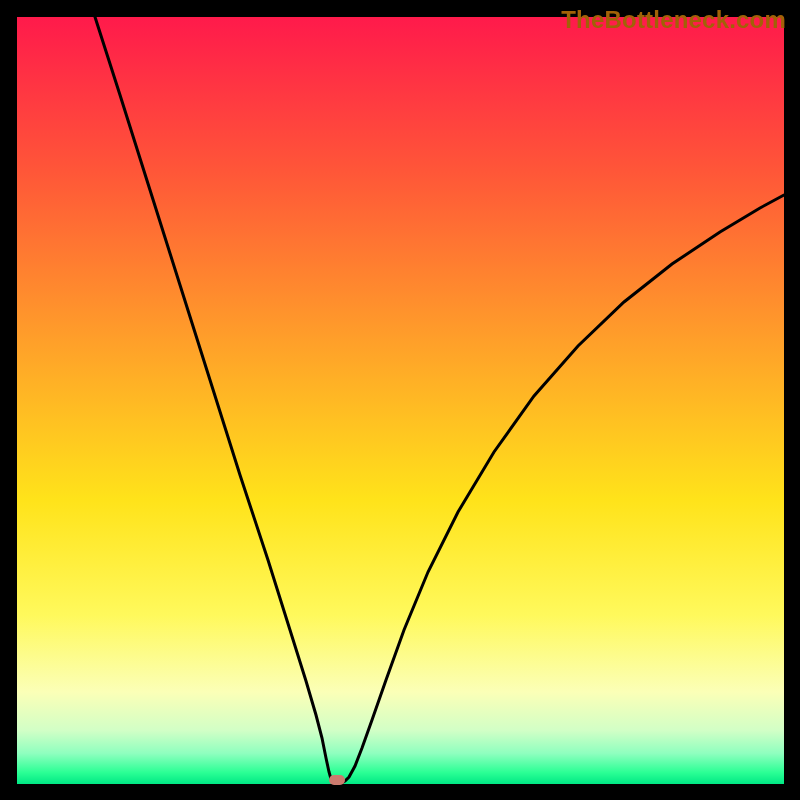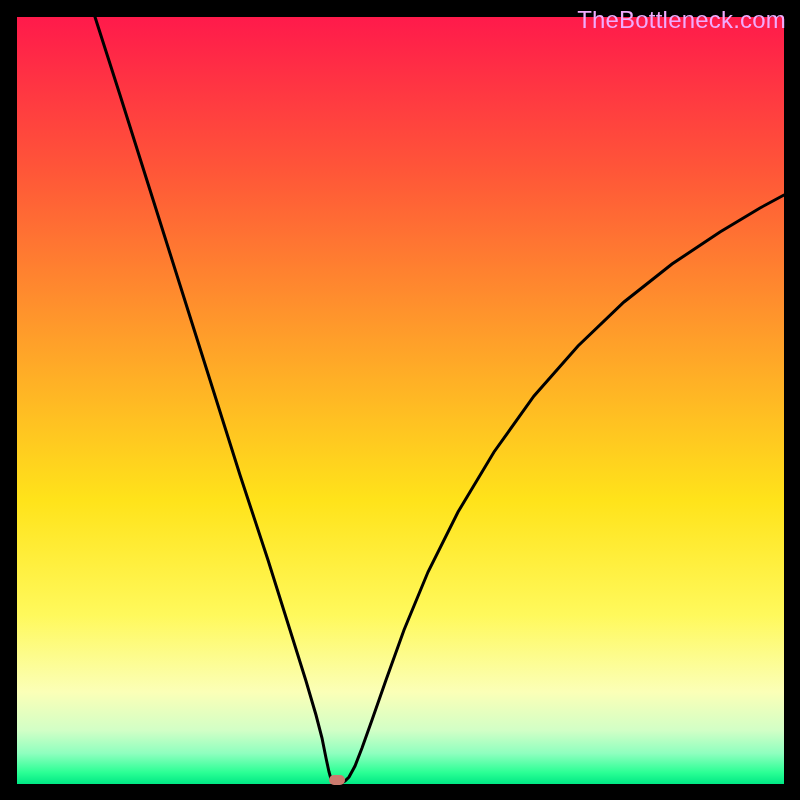--- a/index.html
+++ b/index.html
@@ -1,21 +1,21 @@
 <!DOCTYPE html>
 <html><head>
 <meta charset="utf-8">
 <style>
   html,body{margin:0;padding:0;width:800px;height:800px;background:#000;}
   .stage{position:relative;width:800px;height:800px;background:#000;}
   .watermark{
     position:absolute;top:6px;right:14px;
     font-family:Arial,Helvetica,sans-serif;
-    font-size:24px;font-weight:normal;
-    color:#f0abfc;letter-spacing:0.2px;
+    font-size:24px;font-weight:bold;
+    color:#a16207;letter-spacing:0.2px;
     user-select:none;
   }
   svg{position:absolute;left:0;top:0;}
 </style>
 </head>
 <body>
 <div class="stage">
 
 <svg id="plot" width="800" height="800" viewBox="0 0 800 800">
   <defs>

